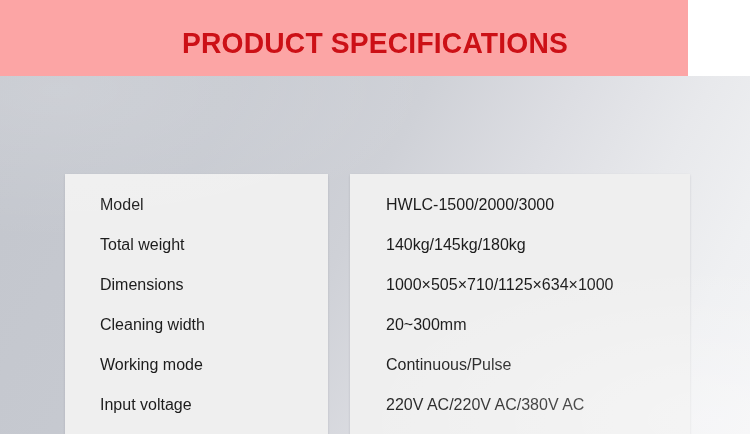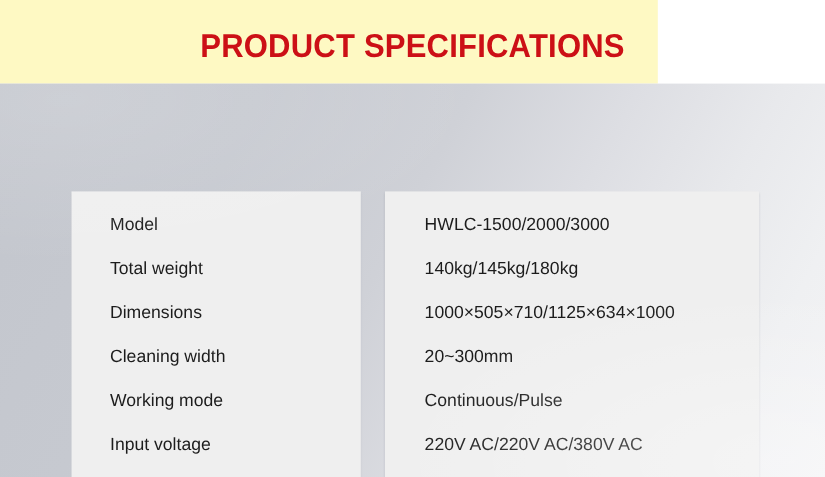--- a/index.html
+++ b/index.html
@@ -17,23 +17,23 @@
     position: relative;
     width: 750px;
     height: 434px;
     overflow: hidden;
   }
   
   .header-band {
     position: absolute;
     left: 0;
     top: 0;
-    width: 598px;
+    width: 688px;
     height: 76px;
-    background: #fef9c3;
+    background: #fca5a5;
   }
   .page-title {
     position: absolute;
     left: 0;
     top: 26px;
     width: 750px;
     text-align: center;
     font-family: "Liberation Sans", sans-serif;
     font-size: 30px;
     font-weight: bold;

